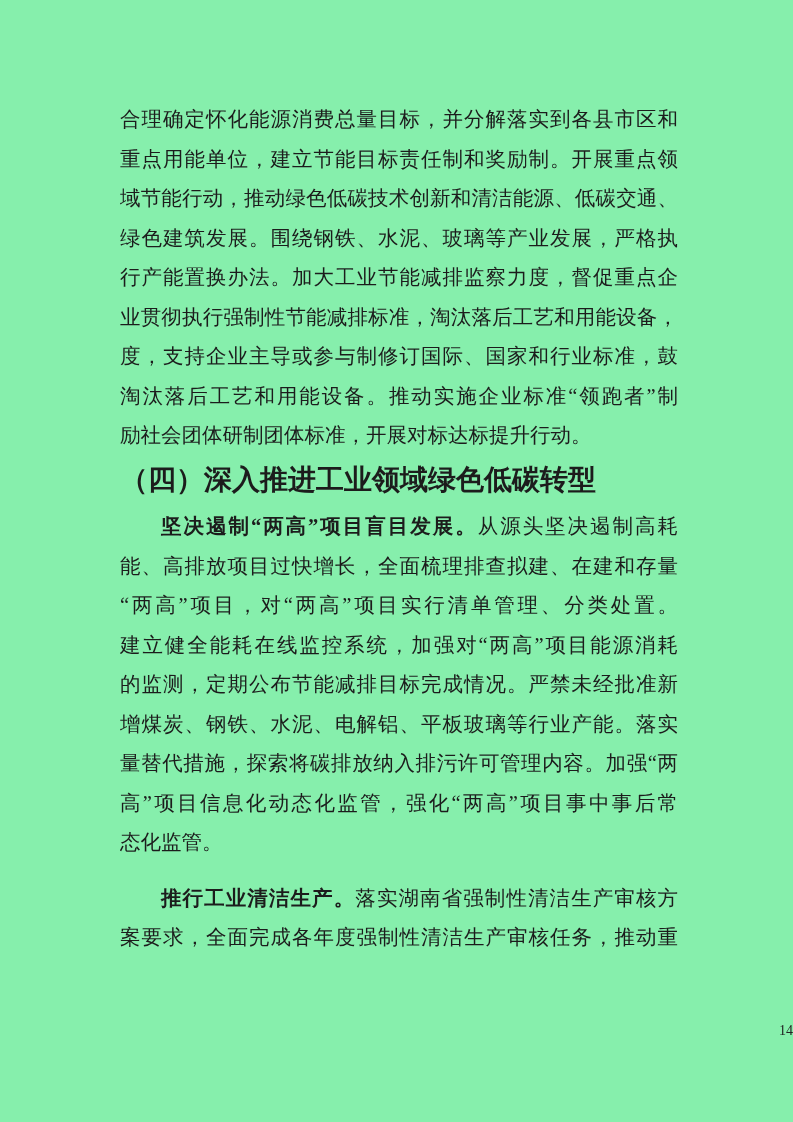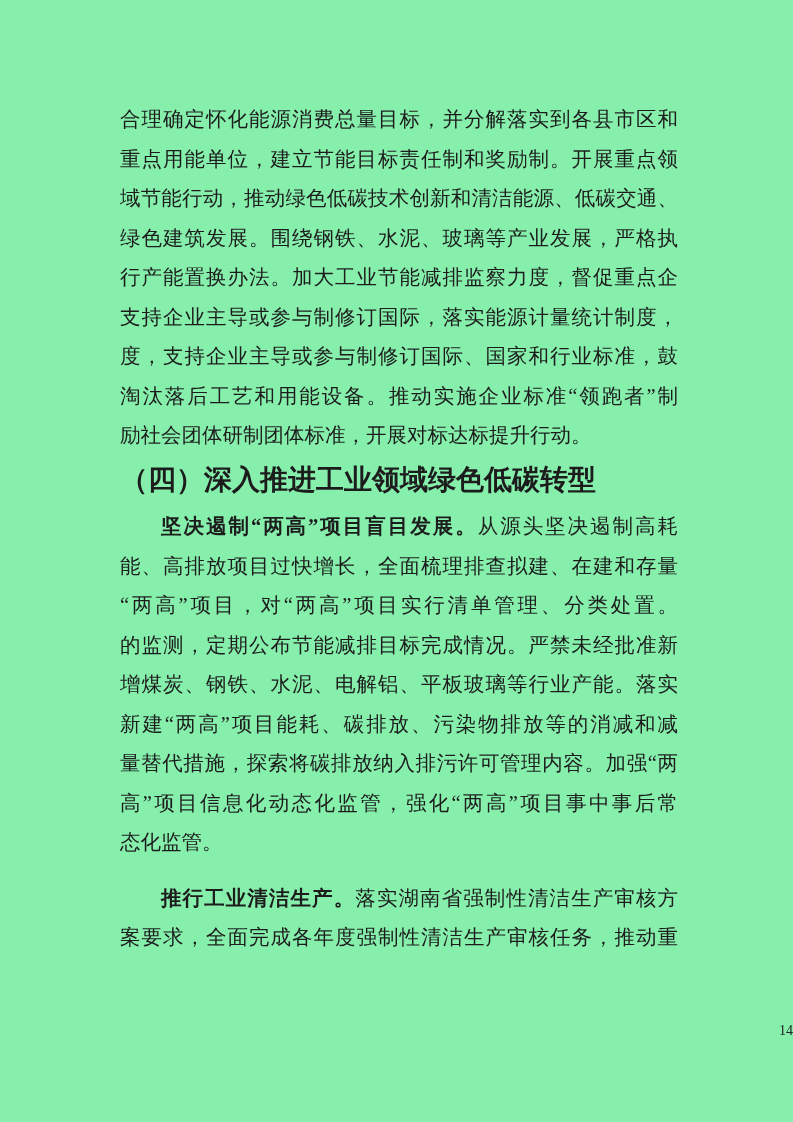--- a/index.html
+++ b/index.html
@@ -65,33 +65,33 @@
 <body>
 
 <div class="page">
   <div class="content">
 
     <div class="line j">合理确定怀化能源消费总量目标，并分解落实到各县市区和</div>
     <div class="line j">重点用能单位，建立节能目标责任制和奖励制。开展重点领</div>
     <div class="line j">域节能行动，推动绿色低碳技术创新和清洁能源、低碳交通、</div>
     <div class="line j">绿色建筑发展。围绕钢铁、水泥、玻璃等产业发展，严格执</div>
     <div class="line j">行产能置换办法。加大工业节能减排监察力度，督促重点企</div>
-    <div class="line j">支持企业主导或参与制修订国际，落实能源计量统计制度，</div>
+    <div class="line j">业贯彻执行强制性节能减排标准，淘汰落后工艺和用能设备，</div>
     <div class="line j">度，支持企业主导或参与制修订国际、国家和行业标准，鼓</div>
     <div class="line j">淘汰落后工艺和用能设备。推动实施企业标准“领跑者”制</div>
     <div class="line">励社会团体研制团体标准，开展对标达标提升行动。</div>
 
     <div class="line heading">（四）深入推进工业领域绿色低碳转型</div>
 
     <div class="line j indent"><span class="lead">坚决遏制“两高”项目盲目发展。</span><span>从源头坚决遏制高耗</span></div>
     <div class="line j">能、高排放项目过快增长，全面梳理排查拟建、在建和存量</div>
     <div class="line j">“两高”项目，对“两高”项目实行清单管理、分类处置。</div>
+    <div class="line j">建立健全能耗在线监控系统，加强对“两高”项目能源消耗</div>
     <div class="line j">的监测，定期公布节能减排目标完成情况。严禁未经批准新</div>
     <div class="line j">增煤炭、钢铁、水泥、电解铝、平板玻璃等行业产能。落实</div>
-    <div class="line j">新建“两高”项目能耗、碳排放、污染物排放等的消减和减</div>
     <div class="line j">量替代措施，探索将碳排放纳入排污许可管理内容。加强“两</div>
     <div class="line j">高”项目信息化动态化监管，强化“两高”项目事中事后常</div>
     <div class="line">态化监管。</div>
 
     <div class="line j indent pspace"><span class="lead">推行工业清洁生产。</span><span>落实湖南省强制性清洁生产审核方</span></div>
     <div class="line j">案要求，全面完成各年度强制性清洁生产审核任务，推动重</div>
 
   </div>
 
   <div class="pagenum">14</div>

